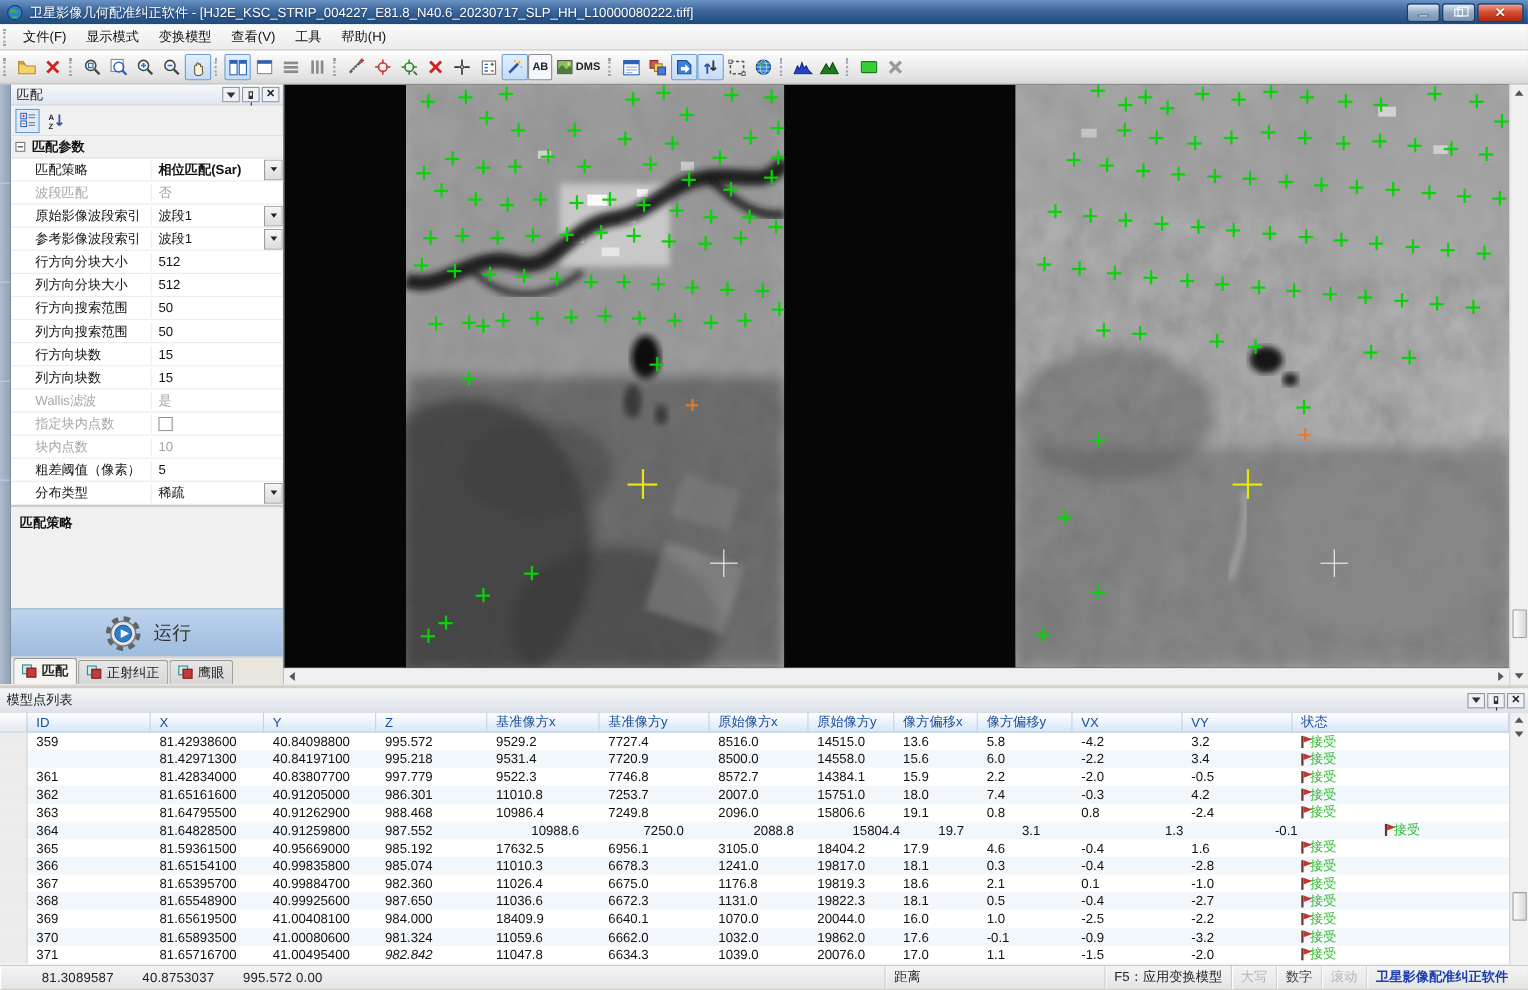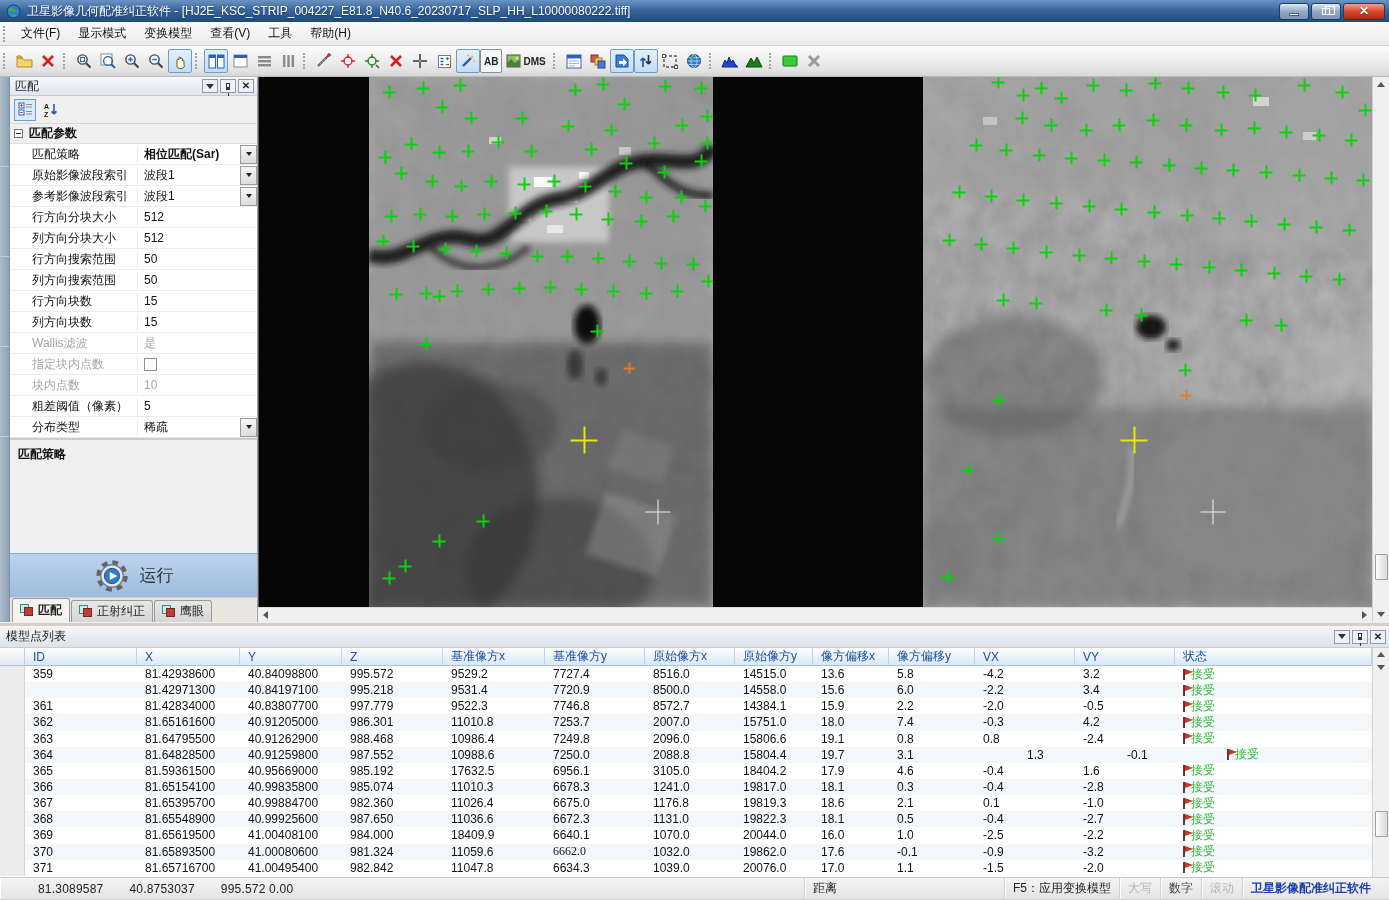--- a/index.html
+++ b/index.html
@@ -429,20 +429,26 @@
             <span>匹配参数</span>
           </div>
         <div id="prop-rows">
             <div class="prow">
               <div class="plabel">匹配策略</div>
               <div class="pval boldval">
                 <span>相位匹配(Sar)</span>
                 <span class="dd-btn">
                   <span class="caret-down"></span>
                 </span>
+              </div>
+            </div>
+            <div class="prow disabled">
+              <div class="plabel">波段匹配</div>
+              <div class="pval">
+                <span>否</span>
               </div>
             </div>
             <div class="prow">
               <div class="plabel">原始影像波段索引</div>
               <div class="pval">
                 <span>波段1</span>
                 <span class="dd-btn">
                   <span class="caret-down"></span>
                 </span>
               </div>
@@ -943,21 +949,21 @@
             <span class="flag"></span>
             <span class="accept-text">接受</span>
           </div>
         </div>
         <div class="trow">
           <div class="td-gutter"></div>
           <div class="td-cell" style="flex: 0 0 112px;">364</div>
           <div class="td-cell" style="flex: 0 0 103px;">81.64828500</div>
           <div class="td-cell" style="flex: 0 0 102px;">40.91259800</div>
           <div class="td-cell" style="flex: 0 0 101px;">987.552</div>
-          <div class="td-cell" style="flex: 0 0 102px;">10988.6</div>
+          <div class="td-cell" style="flex: 0 0 102px; margin-left: 32px;">10988.6</div>
           <div class="td-cell" style="flex: 0 0 100px;">7250.0</div>
           <div class="td-cell" style="flex: 0 0 90px;">2088.8</div>
           <div class="td-cell" style="flex: 0 0 78px;">15804.4</div>
           <div class="td-cell" style="flex: 0 0 76px;">19.7</div>
           <div class="td-cell" style="flex: 0 0 86px;">3.1</div>
           <div class="td-cell" style="flex: 0 0 100px; margin-left: 44px;">1.3</div>
           <div class="td-cell" style="flex: 0 0 100px;">-0.1</div>
           <div class="td-cell" style="flex: 1 1 0%;">
             <span class="flag"></span>
             <span class="accept-text">接受</span>
@@ -1058,38 +1064,38 @@
             <span class="accept-text">接受</span>
           </div>
         </div>
         <div class="trow">
           <div class="td-gutter"></div>
           <div class="td-cell" style="flex: 0 0 112px;">370</div>
           <div class="td-cell" style="flex: 0 0 103px;">81.65893500</div>
           <div class="td-cell" style="flex: 0 0 102px;">41.00080600</div>
           <div class="td-cell" style="flex: 0 0 101px;">981.324</div>
           <div class="td-cell" style="flex: 0 0 102px;">11059.6</div>
-          <div class="td-cell" style="flex: 0 0 100px; font-family: Liberation Serif, serif;">6662.0</div>
+          <div class="td-cell" style="flex: 0 0 100px;">6662.0</div>
           <div class="td-cell" style="flex: 0 0 90px;">1032.0</div>
           <div class="td-cell" style="flex: 0 0 78px;">19862.0</div>
           <div class="td-cell" style="flex: 0 0 76px;">17.6</div>
           <div class="td-cell" style="flex: 0 0 86px;">-0.1</div>
           <div class="td-cell" style="flex: 0 0 100px;">-0.9</div>
           <div class="td-cell" style="flex: 0 0 100px;">-3.2</div>
           <div class="td-cell" style="flex: 1 1 0%;">
             <span class="flag"></span>
             <span class="accept-text">接受</span>
           </div>
         </div>
         <div class="trow">
           <div class="td-gutter"></div>
           <div class="td-cell" style="flex: 0 0 112px;">371</div>
           <div class="td-cell" style="flex: 0 0 103px;">81.65716700</div>
           <div class="td-cell" style="flex: 0 0 102px;">41.00495400</div>
-          <div class="td-cell" style="flex: 0 0 101px;">982.842</div>
+          <div class="td-cell" style="flex: 0 0 101px; font-style: italic;">982.842</div>
           <div class="td-cell" style="flex: 0 0 102px;">11047.8</div>
           <div class="td-cell" style="flex: 0 0 100px;">6634.3</div>
           <div class="td-cell" style="flex: 0 0 90px;">1039.0</div>
           <div class="td-cell" style="flex: 0 0 78px;">20076.0</div>
           <div class="td-cell" style="flex: 0 0 76px;">17.0</div>
           <div class="td-cell" style="flex: 0 0 86px;">1.1</div>
           <div class="td-cell" style="flex: 0 0 100px;">-1.5</div>
           <div class="td-cell" style="flex: 0 0 100px;">-2.0</div>
           <div class="td-cell" style="flex: 1 1 0%;">
             <span class="flag"></span>

